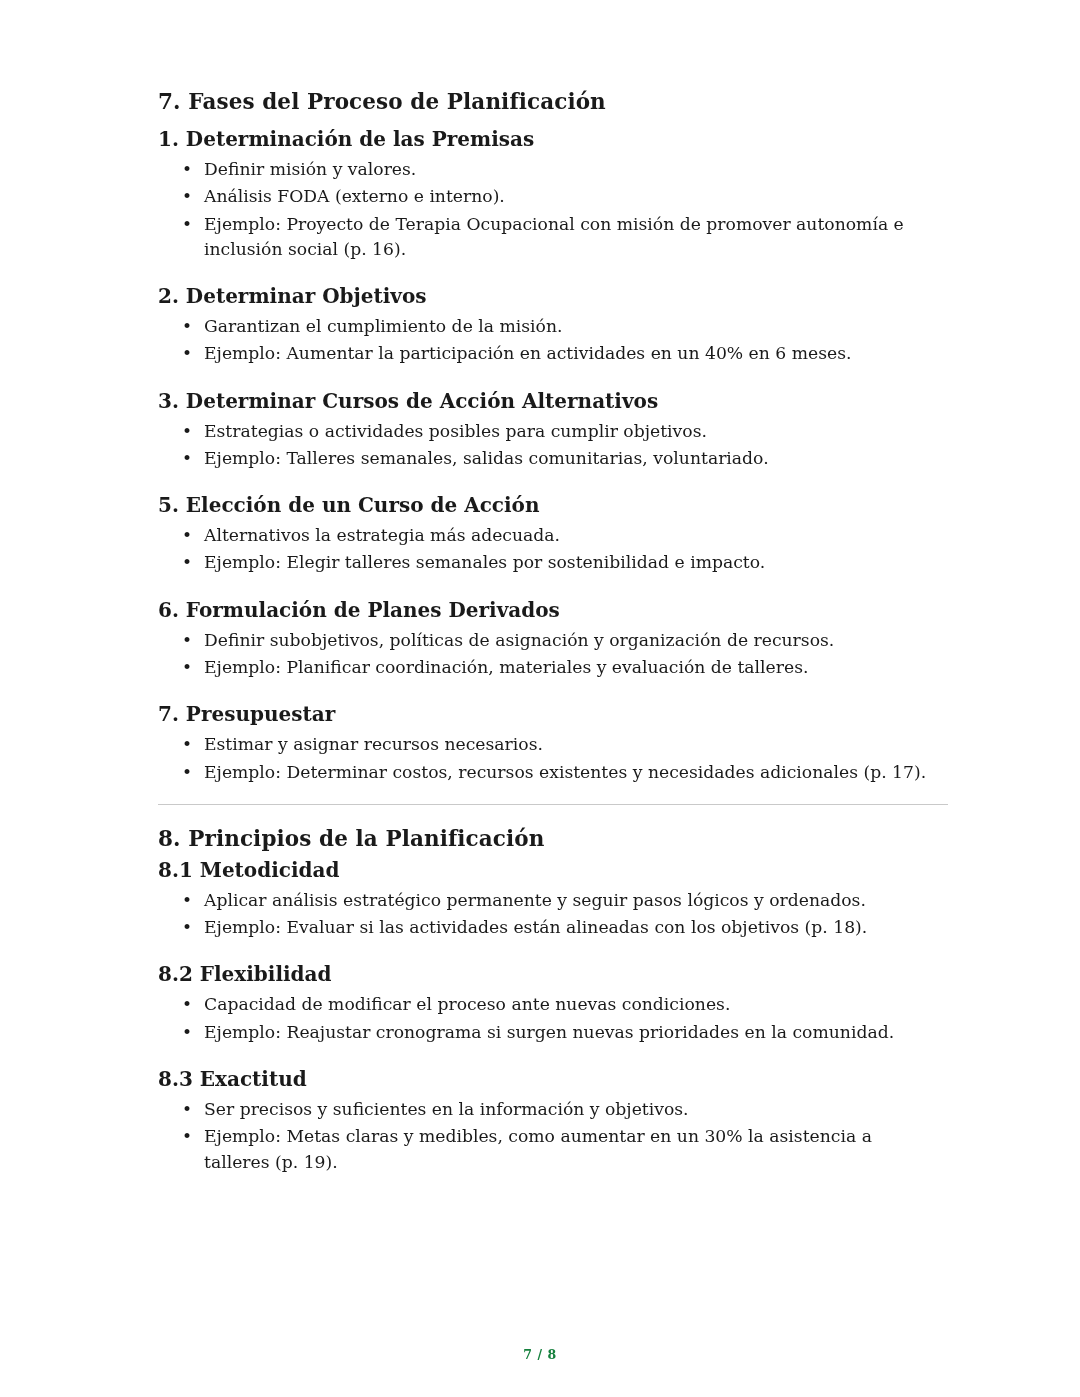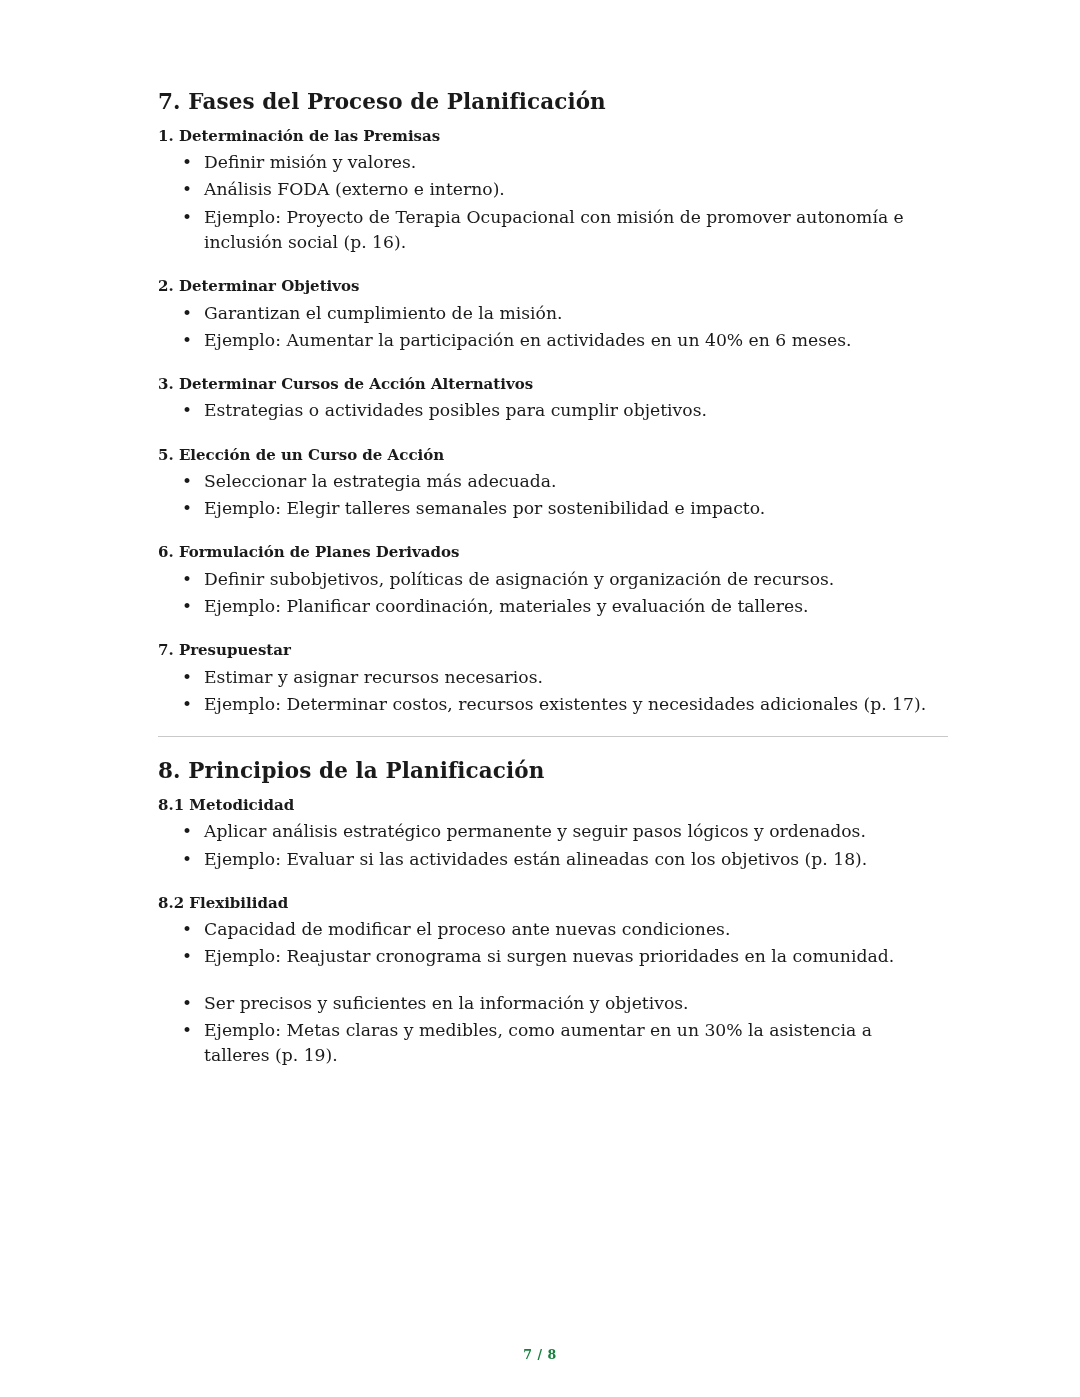--- a/index.html
+++ b/index.html
@@ -30,21 +30,21 @@
     width: 790px;
   }
   h1.section-title {
     font-size: 21.5px;
     font-weight: bold;
     margin: 0 0 10px 0;
     letter-spacing: 0.1px;
     line-height: 1.3;
   }
   h2.sub-title {
-    font-size: 15px;
+    font-size: 20px;
     font-weight: bold;
     margin: 0 0 4px 0;
     line-height: 1.35;
   }
   ul.bullets {
     list-style: none;
     margin: 0 0 21px 0;
     padding: 0 0 0 46px;
   }
   ul.bullets li {
@@ -68,21 +68,21 @@
   .group.last ul.bullets {
     margin-bottom: 0;
   }
   hr.divider {
     border: none;
     border-top: 1px solid #c9c9c9;
     margin: 19px 0 20px 0;
     width: 100%;
   }
   .block2 h1.section-title {
-    margin-bottom: 10px;
+    margin-bottom: 4px;
   }
   .footer {
     position: absolute;
     left: 0;
     top: 1347px;
     width: 1080px;
     text-align: center;
     font-size: 12.5px;
     font-weight: bold;
     color: #15803d;
@@ -113,28 +113,29 @@
         <ul class="bullets">
           <li>Garantizan el cumplimiento de la misión.</li>
           <li>Ejemplo: Aumentar la participación en actividades en un 40% en 6 meses.</li>
         </ul>
       </div>
 
       <div class="group">
         <h2 class="sub-title">3. Determinar Cursos de Acción Alternativos</h2>
         <ul class="bullets">
           <li>Estrategias o actividades posibles para cumplir objetivos.</li>
+          <li>Ejemplo: Talleres semanales, salidas comunitarias, voluntariado.</li>
         </ul>
       </div>
 
 
       <div class="group">
         <h2 class="sub-title">5. Elección de un Curso de Acción</h2>
         <ul class="bullets">
-          <li>Seleccionar la estrategia más adecuada.</li>
+          <li>Alternativos la estrategia más adecuada.</li>
           <li>Ejemplo: Elegir talleres semanales por sostenibilidad e impacto.</li>
         </ul>
       </div>
 
       <div class="group">
         <h2 class="sub-title">6. Formulación de Planes Derivados</h2>
         <ul class="bullets">
           <li>Definir subobjetivos, políticas de asignación y organización de recursos.</li>
           <li>Ejemplo: Planificar coordinación, materiales y evaluación de talleres.</li>
         </ul>
@@ -164,20 +165,21 @@
 
       <div class="group">
         <h2 class="sub-title">8.2 Flexibilidad</h2>
         <ul class="bullets">
           <li>Capacidad de modificar el proceso ante nuevas condiciones.</li>
           <li>Ejemplo: Reajustar cronograma si surgen nuevas prioridades en la comunidad.</li>
         </ul>
       </div>
 
       <div class="group last">
+        <h2 class="sub-title">8.3 Exactitud</h2>
         <ul class="bullets">
           <li>Ser precisos y suficientes en la información y objetivos.</li>
           <li>Ejemplo: Metas claras y medibles, como aumentar en un 30% la asistencia a talleres (p. 19).</li>
         </ul>
       </div>
     </div>
 
   </div>
 
   <div class="footer">7 / 8</div>

